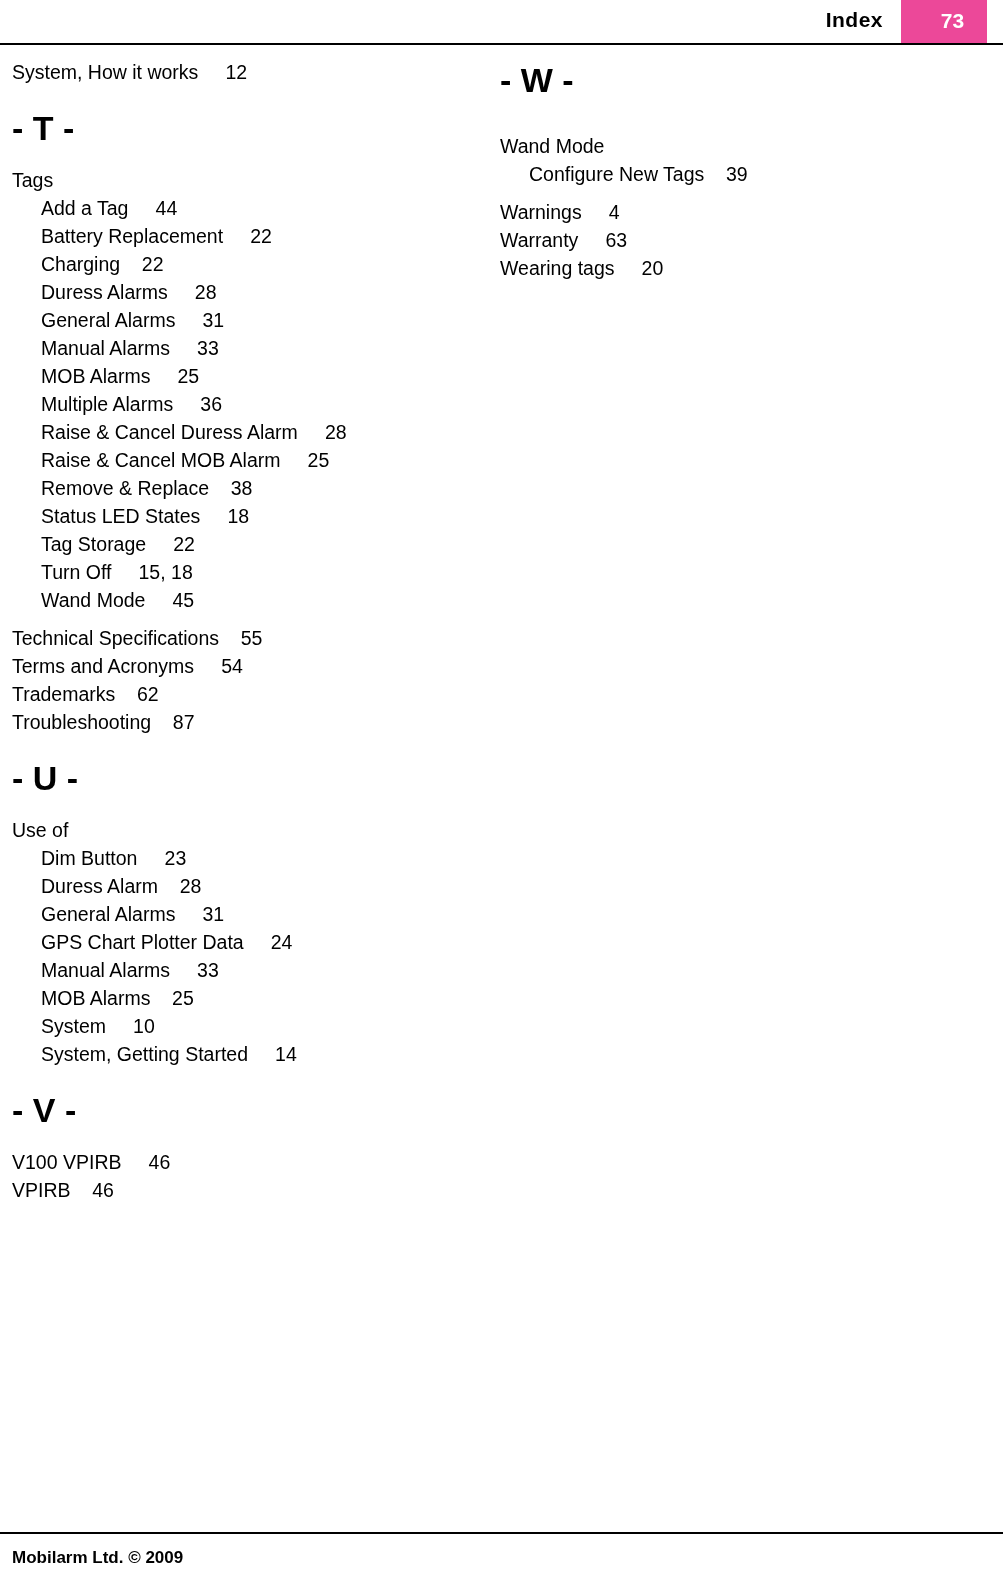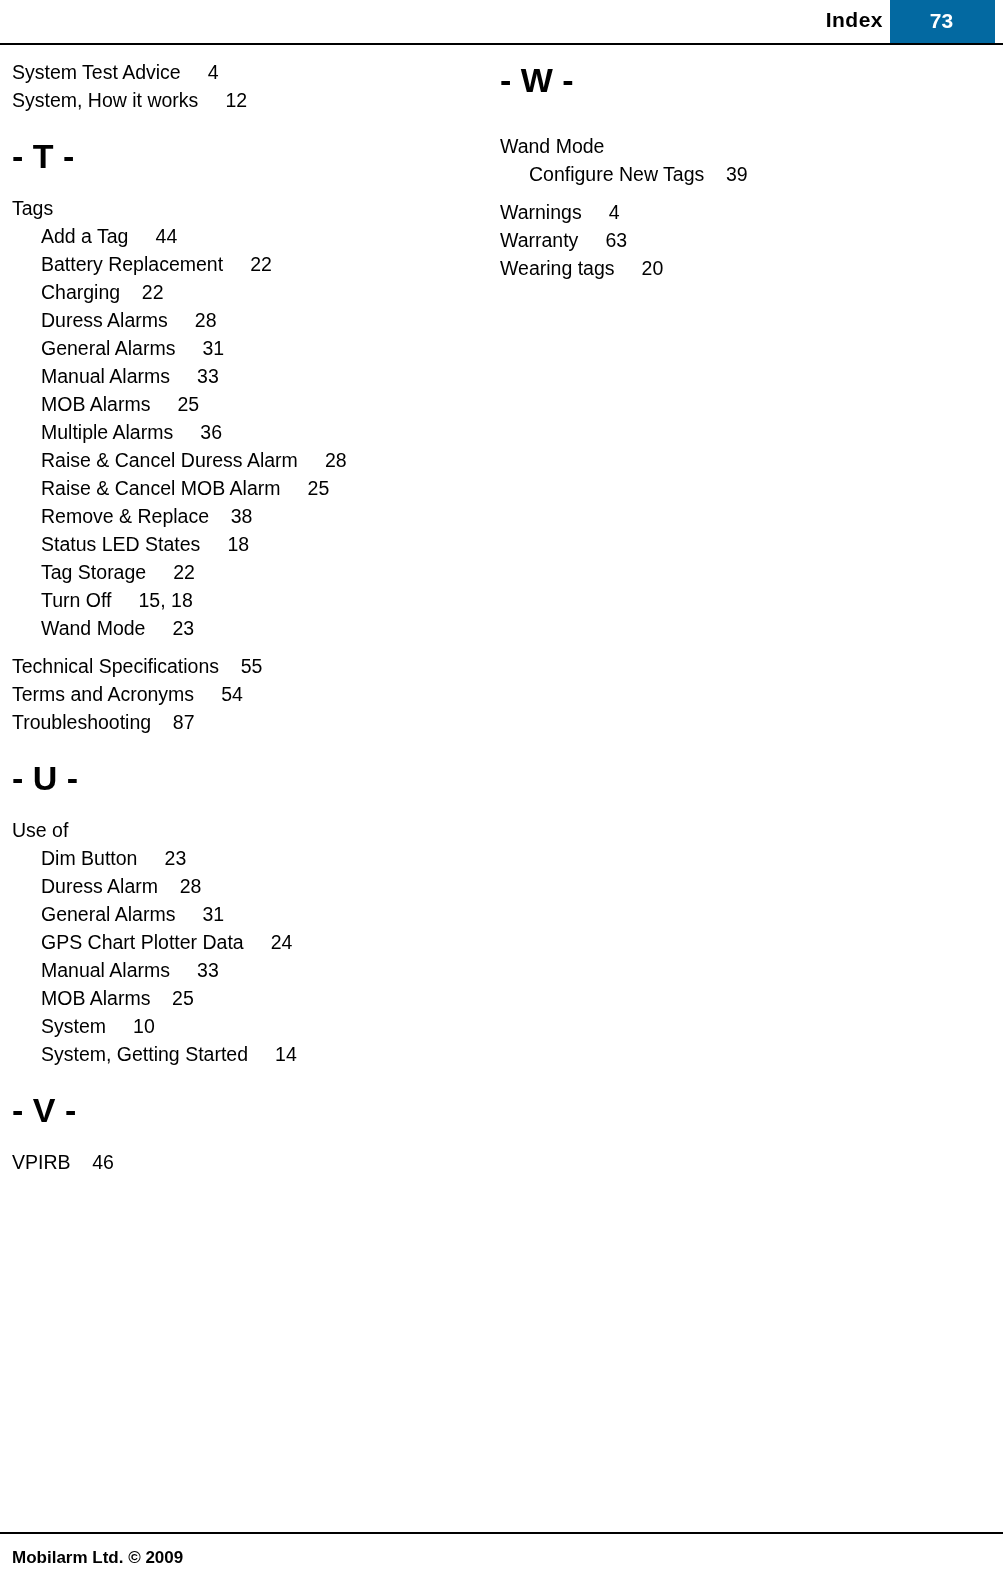--- a/index.html
+++ b/index.html
@@ -41,24 +41,24 @@
     position: absolute;
     top: 8px;
     right: 120px;
     font-size: 21px;
     font-weight: bold;
     letter-spacing: 0.5px;
   }
   .header-pagebox {
     position: absolute;
     top: 0;
-    right: 8px;
-    width: 105px;
+    right: 16px;
+    width: 86px;
     height: 44px;
-    background: #0369a1;
+    background: #ec4899;
   }
   .header-pagenum {
     position: absolute;
     top: 9px;
     left: 0;
     width: 103px;
     text-align: center;
     color: #ffffff;
     font-size: 21px;
     font-weight: bold;
@@ -128,21 +128,20 @@
     <div class="header-title">Index</div>
     <div class="header-pagebox">
       <div class="header-pagenum">73</div>
     </div>
   </div>
   <div class="header-rule"></div>
 
   <div class="col col-left">
 
     <div>
-      <div class="entry lvl1">System Test Advice     4</div>
       <div class="entry lvl1">System, How it works     12</div>
     </div>
 
     <div class="letter-wrap letter-left">
       <div class="letter">- T -</div>
     </div>
 
     <div>
       <div class="entry lvl1">Tags</div>
       <div class="entry lvl2">Add a Tag     44</div>
@@ -152,28 +151,29 @@
       <div class="entry lvl2">General Alarms     31</div>
       <div class="entry lvl2">Manual Alarms     33</div>
       <div class="entry lvl2">MOB Alarms     25</div>
       <div class="entry lvl2">Multiple Alarms     36</div>
       <div class="entry lvl2">Raise &amp; Cancel Duress Alarm     28</div>
       <div class="entry lvl2">Raise &amp; Cancel MOB Alarm     25</div>
       <div class="entry lvl2">Remove &amp; Replace    38</div>
       <div class="entry lvl2">Status LED States     18</div>
       <div class="entry lvl2">Tag Storage     22</div>
       <div class="entry lvl2">Turn Off     15, 18</div>
-      <div class="entry lvl2">Wand Mode     23</div>
+      <div class="entry lvl2">Wand Mode     45</div>
     </div>
 
     <div class="gap-group"></div>
 
     <div>
       <div class="entry lvl1">Technical Specifications    55</div>
       <div class="entry lvl1">Terms and Acronyms     54</div>
+      <div class="entry lvl1">Trademarks    62</div>
       <div class="entry lvl1">Troubleshooting    87</div>
     </div>
 
     <div class="letter-wrap letter-left">
       <div class="letter">- U -</div>
     </div>
 
     <div>
       <div class="entry lvl1">Use of</div>
       <div class="entry lvl2">Dim Button     23</div>
@@ -184,20 +184,21 @@
       <div class="entry lvl2">MOB Alarms    25</div>
       <div class="entry lvl2">System     10</div>
       <div class="entry lvl2">System, Getting Started     14</div>
     </div>
 
     <div class="letter-wrap letter-left">
       <div class="letter">- V -</div>
     </div>
 
     <div>
+      <div class="entry lvl1">V100 VPIRB     46</div>
       <div class="entry lvl1">VPIRB    46</div>
     </div>
 
   </div>
 
   <div class="col col-right">
 
     <div class="letter-wrap-right letter-right">
       <div class="letter">- W -</div>
     </div>

